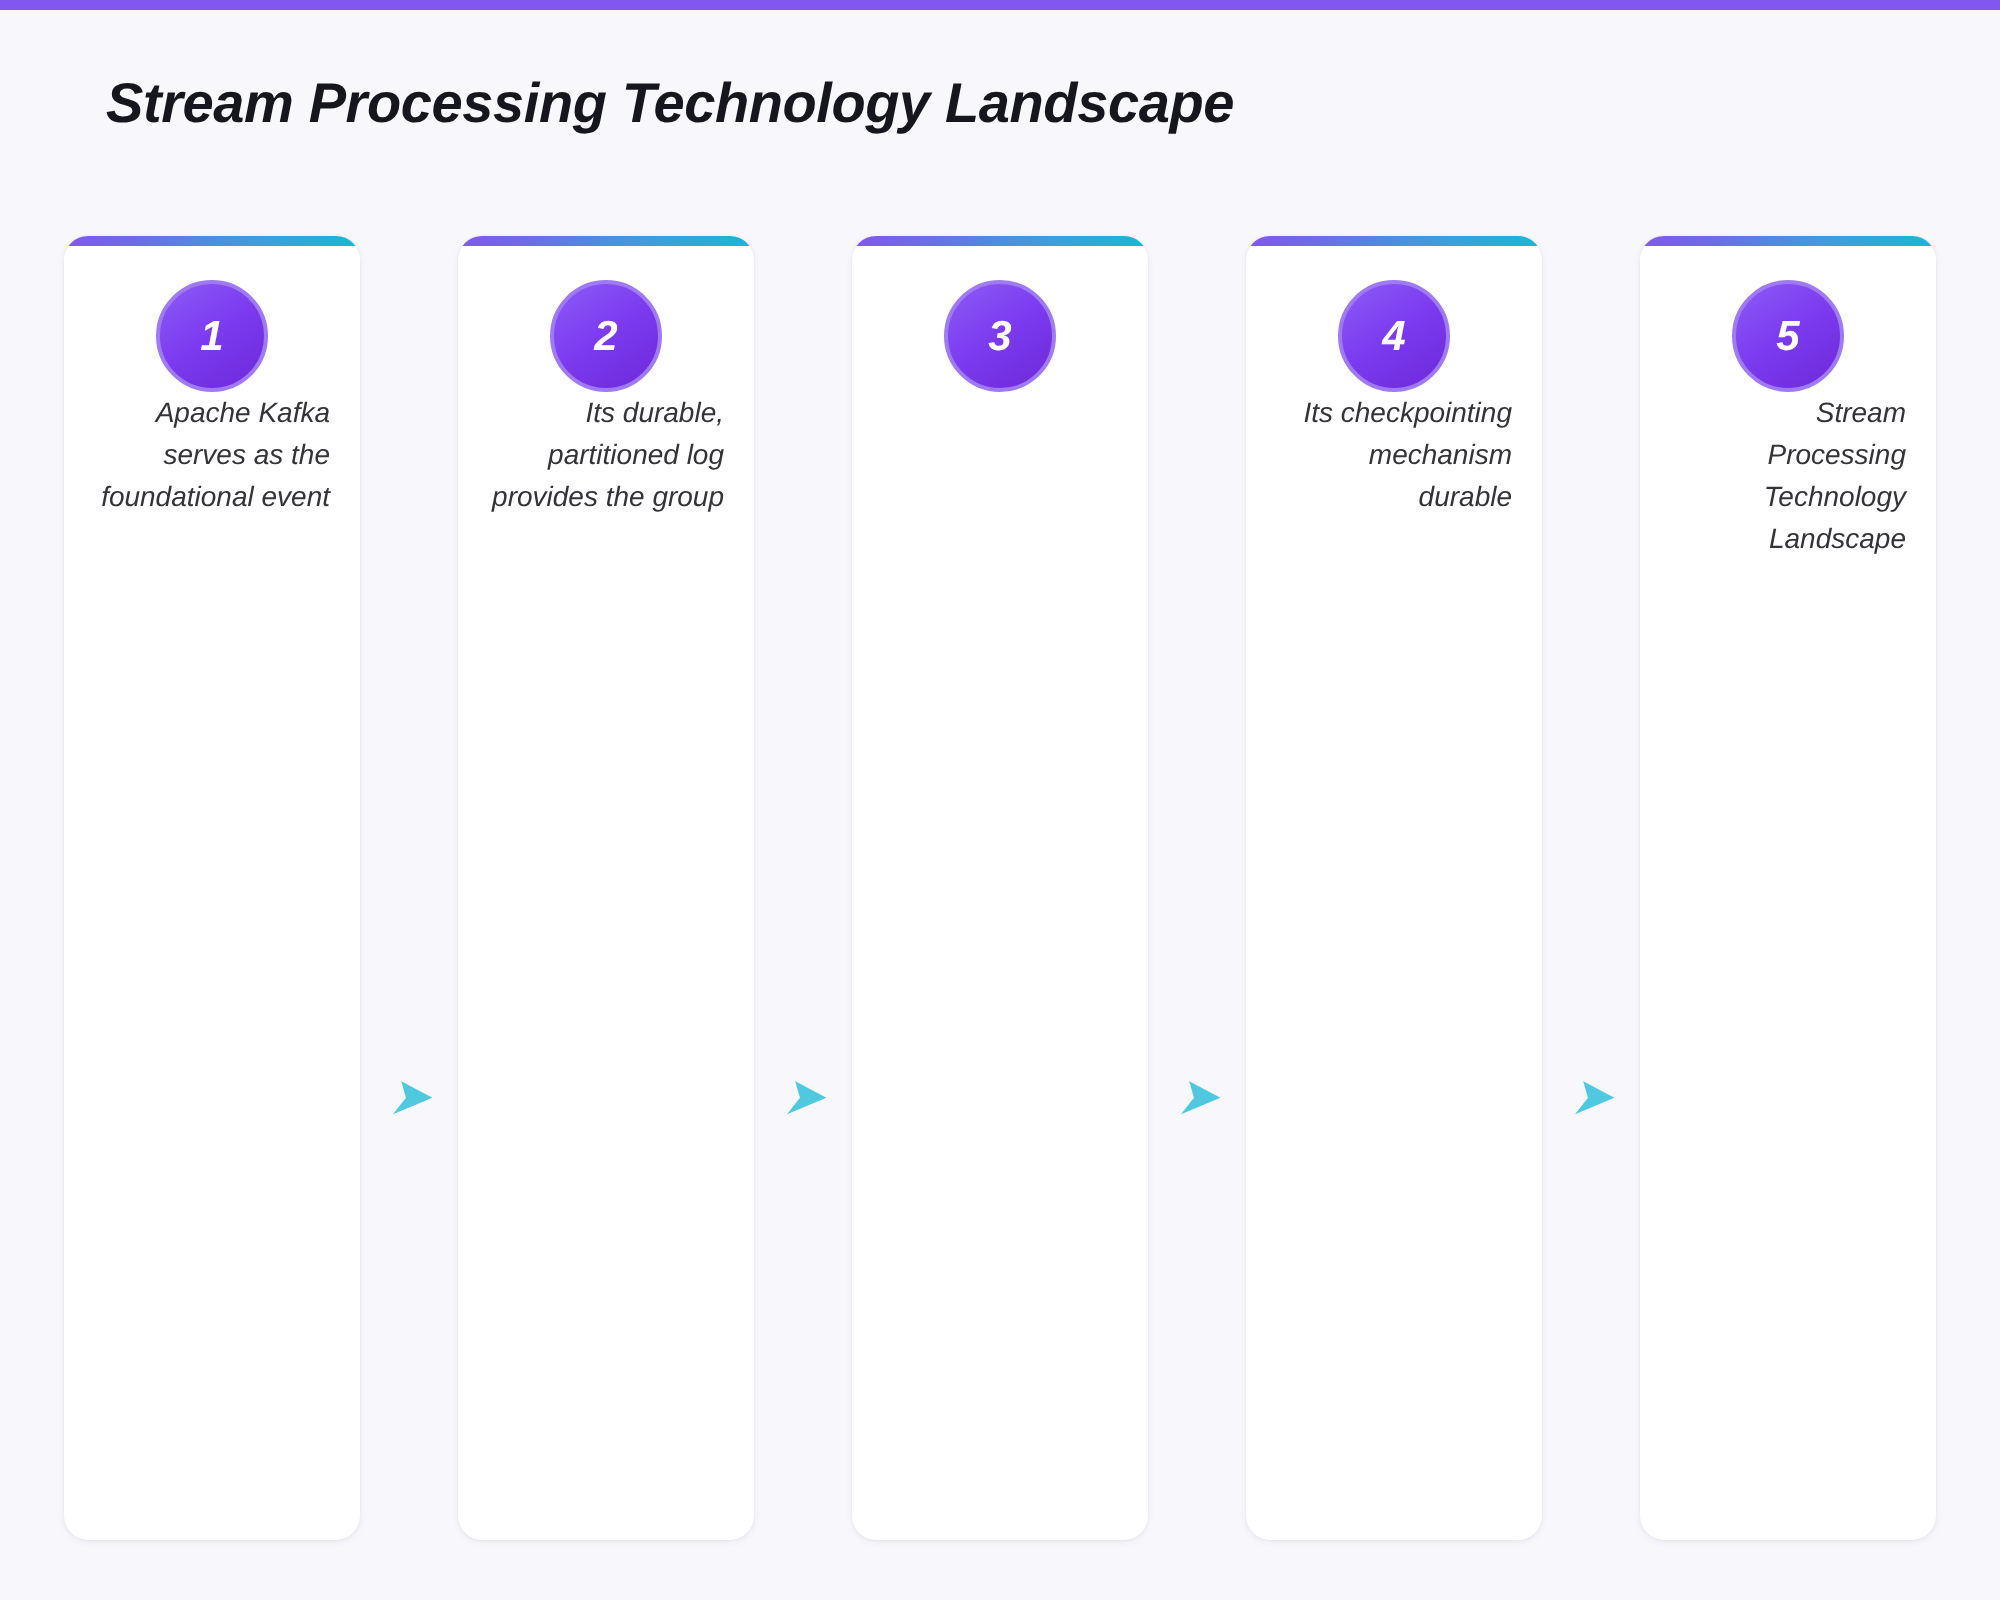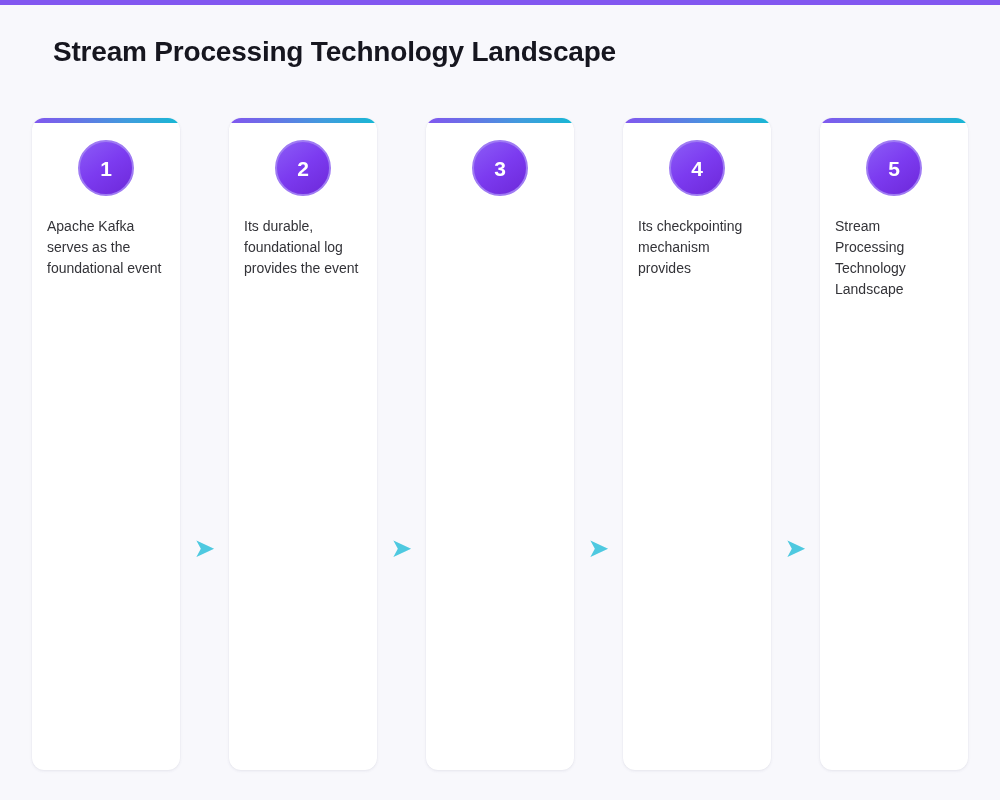--- a/index.html
+++ b/index.html
@@ -1,15 +1,15 @@
 <!DOCTYPE html>
 <html><head>
 <meta charset="utf-8">
 <style>
-  * { box-sizing: border-box; margin: 0; padding: 0; }
+  * { box-sizing: border-box; margin: 0; padding: 0; font-style: italic; }
 
   html, body {
     width: 1000px;
     height: 800px;
     overflow: hidden;
   }
 
   body {
     background: #f8f8fc;
     font-family: "Liberation Sans", sans-serif;
@@ -85,23 +85,22 @@
     display: flex;
     align-items: center;
     justify-content: center;
     color: #ffffff;
     font-size: 21px;
     font-weight: bold;
     line-height: 1;
   }
 
   .step-text {
-    margin-top: 20px;
     width: 118px;
-    text-align: left;
+    text-align: right;
     font-size: 14px;
     line-height: 21px;
     color: #333338;
   }
 
   
   .connector {
     flex: 1 1 auto;
     display: flex;
     align-items: center;
@@ -138,21 +137,21 @@
   </div>
 
   <div class="connector">
     <span class="arrow-icon">➤</span>
   </div>
 
   <div class="step">
     <div class="step-bar"></div>
     <div class="step-body">
       <div class="step-circle">2</div>
-      <div class="step-text">Its durable, foundational log provides the event</div>
+      <div class="step-text">Its durable, partitioned log provides the group</div>
     </div>
   </div>
 
   <div class="connector">
     <span class="arrow-icon">➤</span>
   </div>
 
   <div class="step">
     <div class="step-bar"></div>
     <div class="step-body">
@@ -161,21 +160,21 @@
   </div>
 
   <div class="connector">
     <span class="arrow-icon">➤</span>
   </div>
 
   <div class="step">
     <div class="step-bar"></div>
     <div class="step-body">
       <div class="step-circle">4</div>
-      <div class="step-text">Its checkpointing mechanism provides</div>
+      <div class="step-text">Its checkpointing mechanism durable</div>
     </div>
   </div>
 
   <div class="connector">
     <span class="arrow-icon">➤</span>
   </div>
 
   <div class="step">
     <div class="step-bar"></div>
     <div class="step-body">

